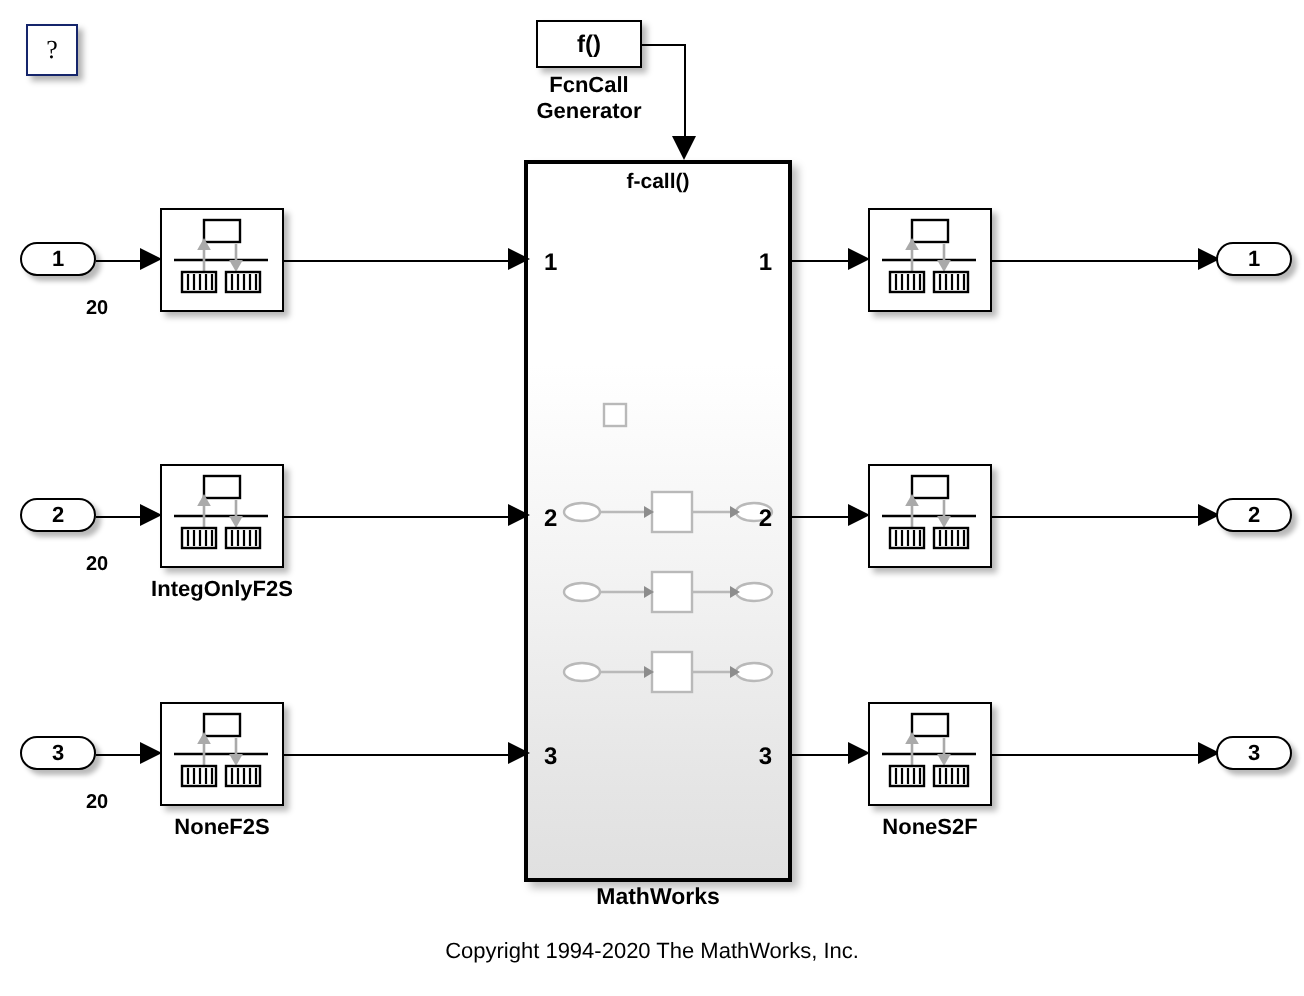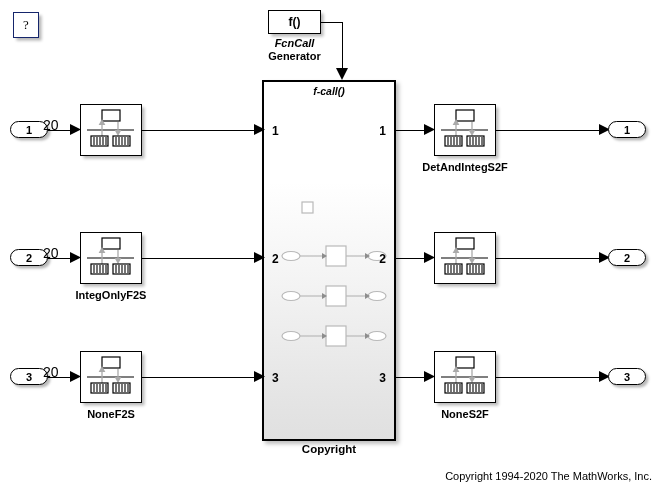--- a/index.html
+++ b/index.html
@@ -119,70 +119,70 @@
   .subsystem-title {
     position: absolute;
     top: 3px;
     left: 0;
     width: 100%;
     text-align: center;
     font-size: 10.5px;
     font-weight: bold;
     color: #000000;
     font-family: "Liberation Sans", sans-serif;
-    font-style: italic;
   }
   .port-num {
     position: absolute;
     font-size: 12px;
     font-weight: bold;
     color: #000000;
     font-family: "Liberation Sans", sans-serif;
   }
 
   
   .wire {
     position: absolute;
     background: #000000;
   }
   .wire-h { height: 1.4px; }
   .wire-v { width: 1.4px; }
 
   .dim-label {
     position: absolute;
-    font-size: 14px;
-    font-weight: normal;
-    color: #000000;
-    font-family: "Liberation Sans", sans-serif;
+    font-size: 10px;
+    font-weight: bold;
+    color: #000000;
+    font-family: "Liberation Sans", sans-serif;
+    margin-top: 32px;
   }
 
   .copyright {
     position: absolute;
     left: 0;
     top: 470px;
     width: 652px;
-    text-align: right;
+    text-align: center;
     font-size: 11px;
     color: #000000;
     font-family: "Liberation Sans", sans-serif;
   }
 </style>
 </head>
 <body>
 
 <div id="canvas">
 
   <div class="help-badge">
     <span>?</span>
   </div>
 
   <div class="fcn-gen" style="left:268px; top:10px;">
     <span>f()</span>
   </div>
-  <div class="blk-label" style="left:238px; top:37px; width:113px;font-style:italic;">FcnCall</div>
+  <div class="blk-label" style="left:238px; top:37px; width:113px;">FcnCall</div>
   <div class="blk-label" style="left:238px; top:50px; width:113px;">Generator</div>
 
   <div class="wire wire-h" style="left:321px; top:21.5px; width:22px;"></div>
   <div class="wire wire-v" style="left:342px; top:21.5px; height:51px;"></div>
   <svg class="abs" style="left:336px; top:68px;" width="13" height="13">
     <polygon points="0,0 12,0 6,12" fill="#000000"></polygon>
   </svg>
 
   <div class="subsystem">
     <div class="subsystem-title">f-call()</div>
@@ -220,21 +220,21 @@
     </svg>
 
     <div class="port-num" style="left:8px; top:42px;">1</div>
     <div class="port-num" style="left:8px; top:170px;">2</div>
     <div class="port-num" style="left:8px; top:289px;">3</div>
 
     <div class="port-num" style="right:8px; top:42px;">1</div>
     <div class="port-num" style="right:8px; top:170px;">2</div>
     <div class="port-num" style="right:8px; top:289px;">3</div>
   </div>
-  <div class="blk-label" style="left:262px; top:443px; width:134px; font-size:11.5px;">Copyright</div>
+  <div class="blk-label" style="left:262px; top:443px; width:134px; font-size:11.5px;">MathWorks</div>
 
   <div class="io-port" style="left:10px; top:121px;">
     <span>1</span>
   </div>
   <div class="dim-label" style="left:43px; top:117px;">20</div>
   <div class="wire wire-h" style="left:48px; top:129.5px; width:27px;"></div>
   <svg class="abs" style="left:70px; top:124px;" width="12" height="12">
     <polygon points="0,0 0,11 11,5.5" fill="#000000"></polygon>
   </svg>
 
@@ -294,21 +294,20 @@
       <rect x="32" y="31" width="17" height="10" fill="#ffffff" stroke="#000000" stroke-width="1.2"></rect>
       <g stroke="#000000" stroke-width="1.1">
         <line x1="35" y1="32" x2="35" y2="40"></line>
           <line x1="38" y1="32" x2="38" y2="40"></line>
         <line x1="41" y1="32" x2="41" y2="40"></line>
           <line x1="44" y1="32" x2="44" y2="40"></line>
         <line x1="47" y1="32" x2="47" y2="40"></line>
       </g>
     </svg>
   </div>
-  <div class="blk-label" style="left:404px; top:161px; width:122px;">DetAndIntegS2F</div>
 
   <div class="wire wire-h" style="left:496px; top:129.5px; width:110px;"></div>
   <svg class="abs" style="left:599px; top:124px;" width="12" height="12">
     <polygon points="0,0 0,11 11,5.5" fill="#000000"></polygon>
   </svg>
   <div class="io-port" style="left:608px; top:121px;">
     <span>1</span>
   </div>
 
   <div class="io-port" style="left:10px; top:249px;">

